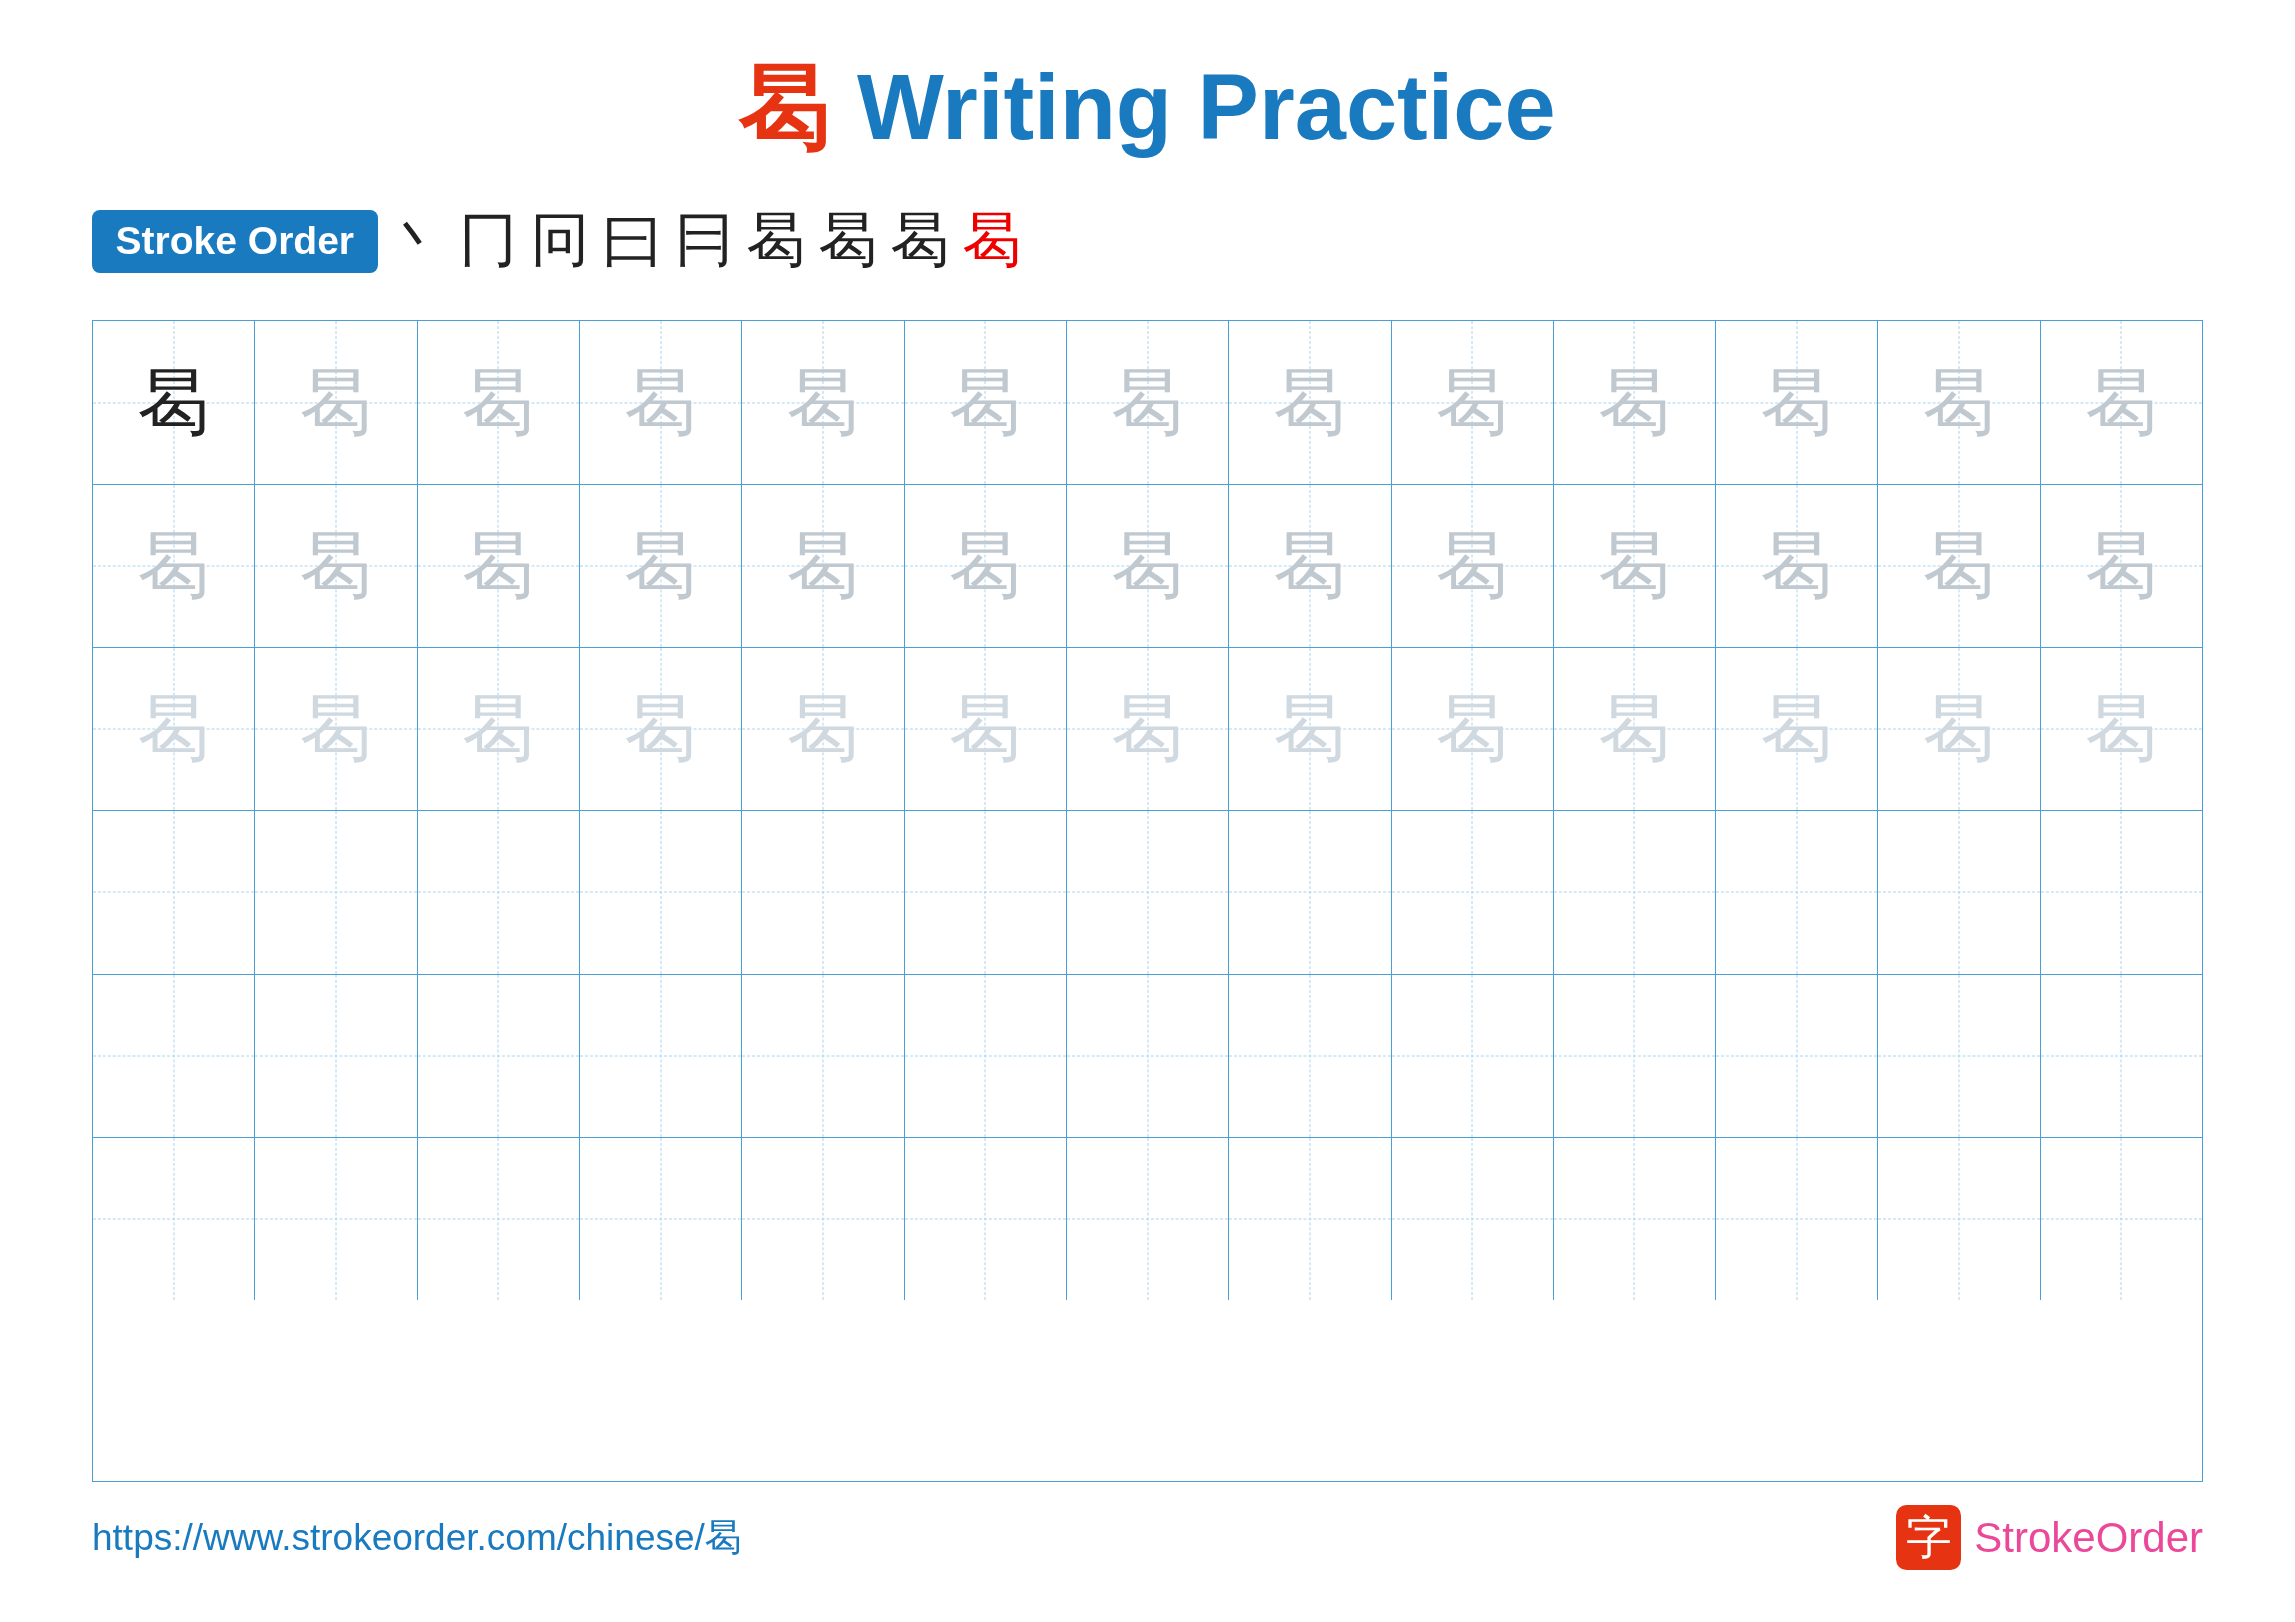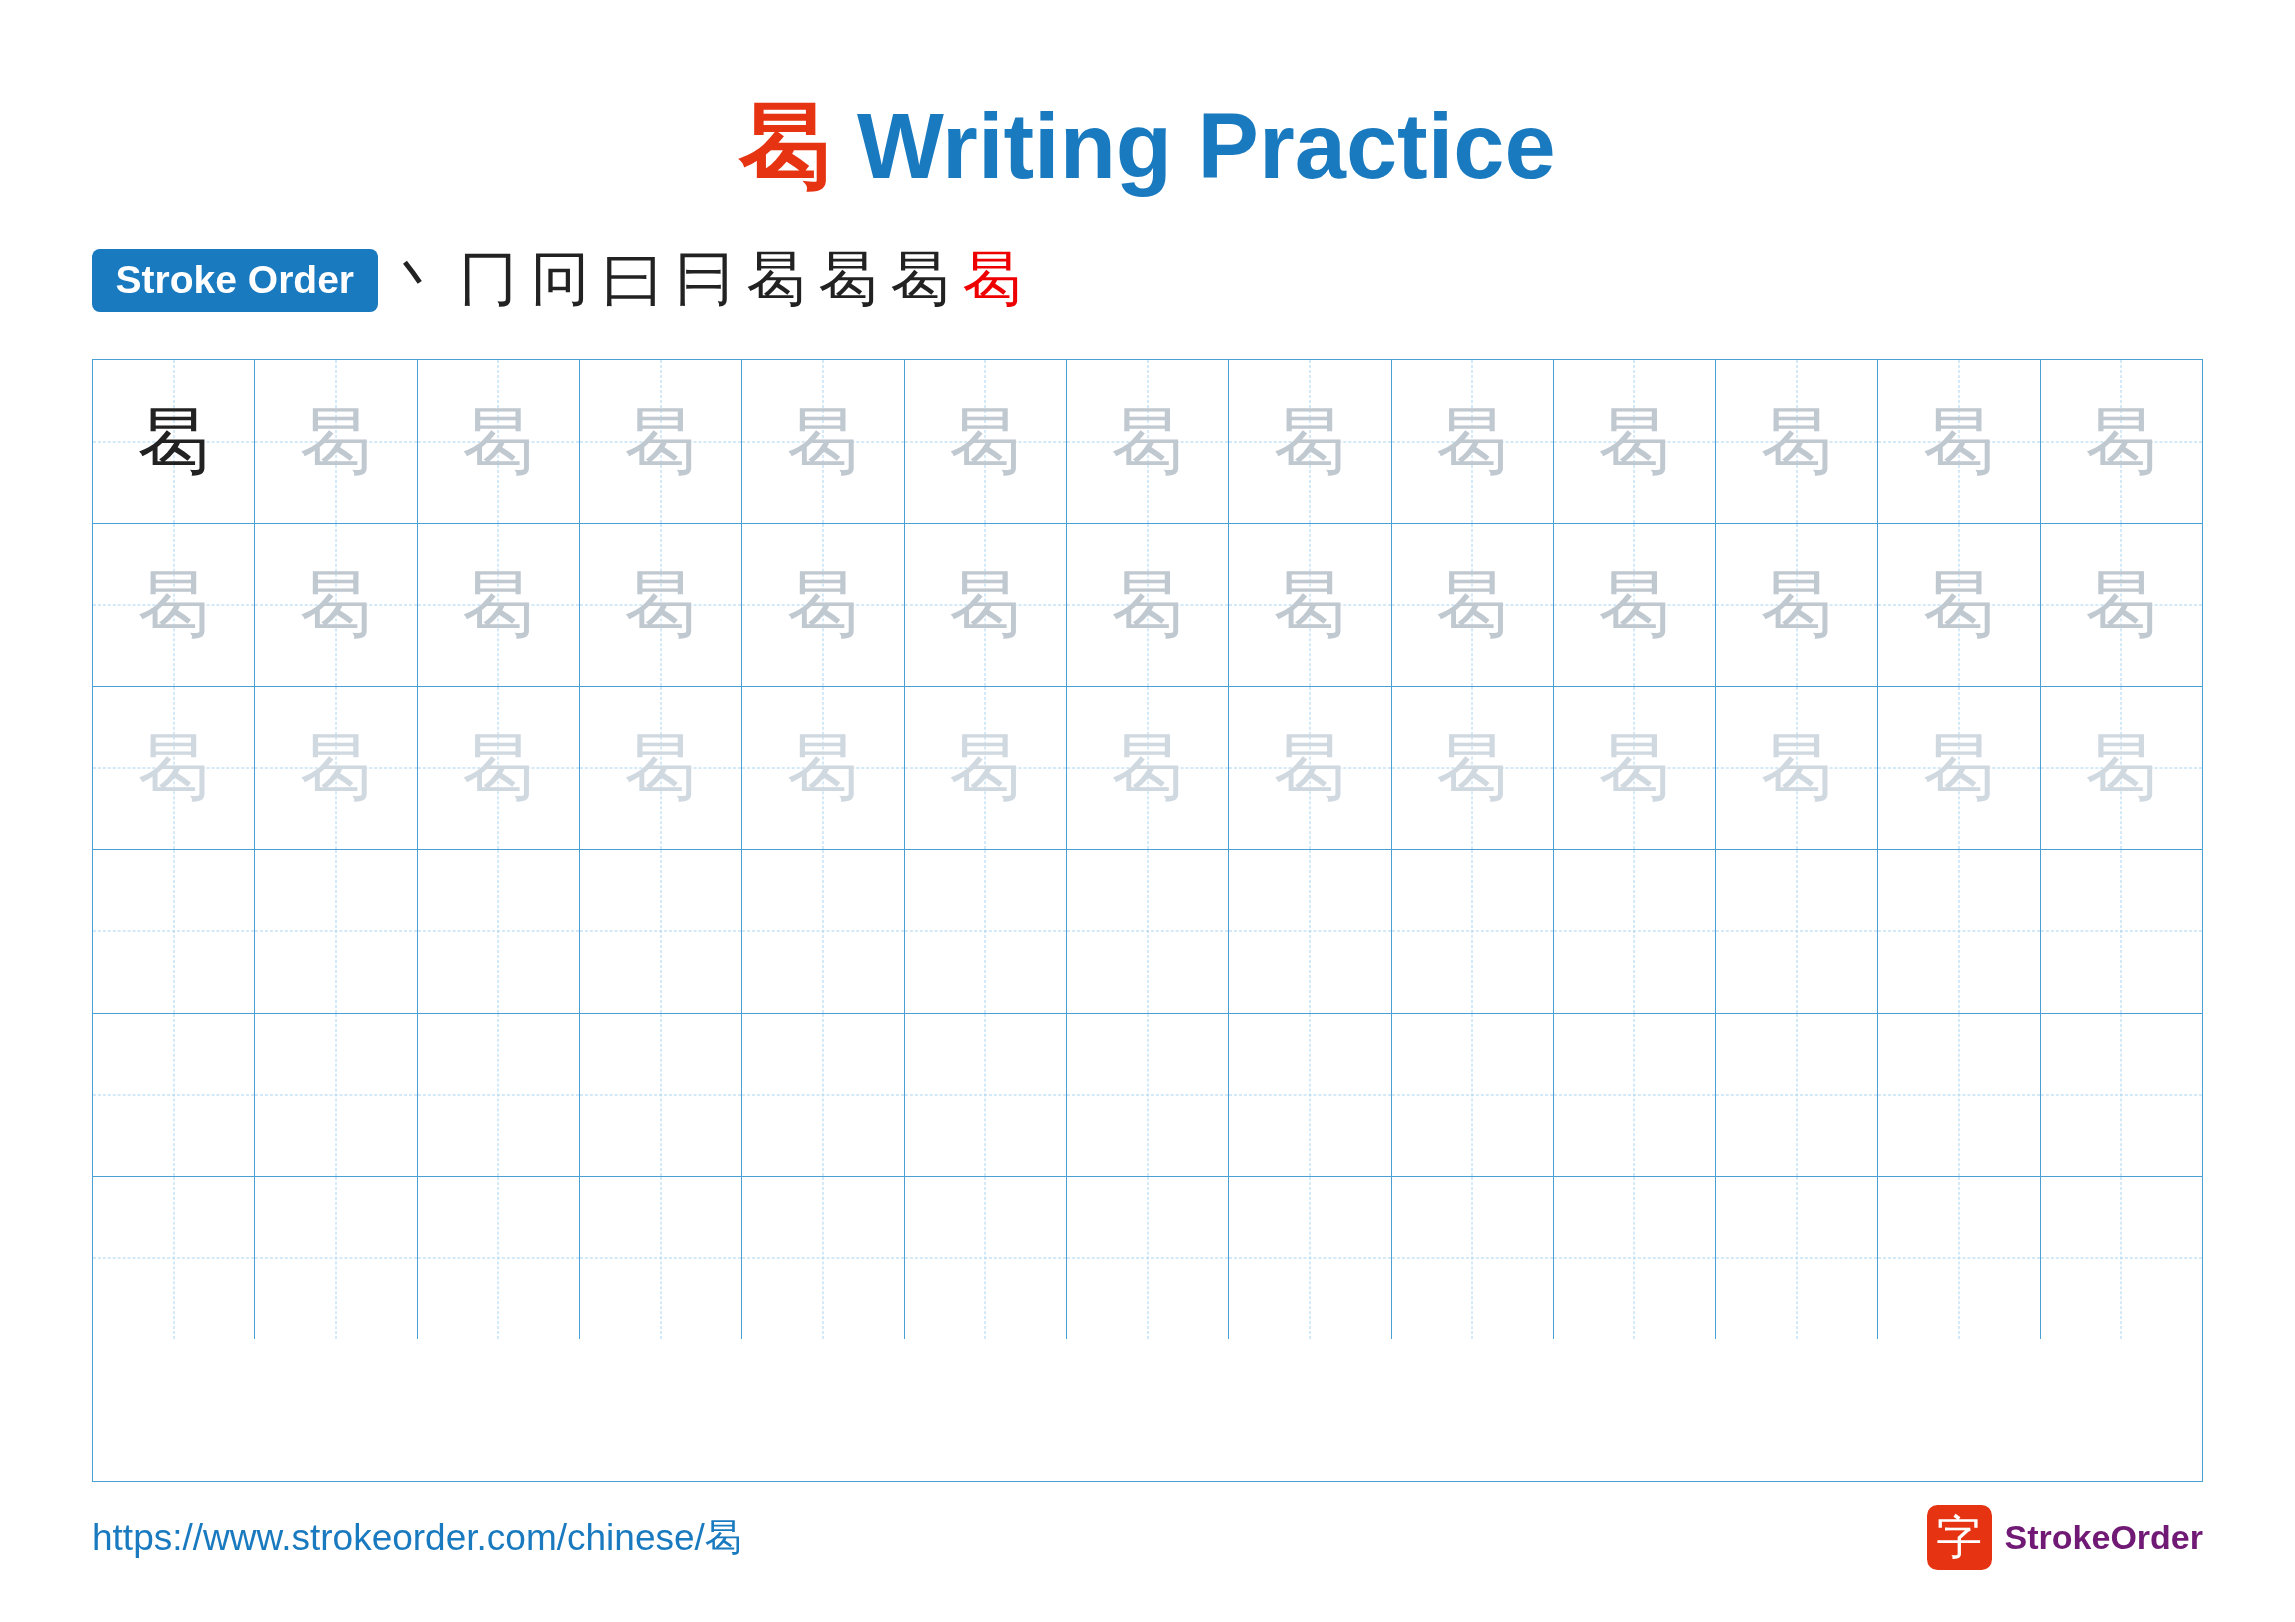--- a/index.html
+++ b/index.html
@@ -22,21 +22,20 @@
       padding: 52px 92px 52px 92px;
     }
 
     .title {
       font-size: 92px;
       font-weight: bold;
       color: #1a7abf;
       margin-bottom: 39px;
       text-align: center;
       line-height: 1.2;
-      margin-top: 39px;
     }
 
     .stroke-order-row {
       display: flex;
       align-items: center;
       gap: 9px;
       margin-bottom: 39px;
       align-self: flex-start;
       margin-left: 0;
     }
@@ -165,23 +164,23 @@
       border-radius: 10.5px;
       display: flex;
       align-items: center;
       justify-content: center;
       font-size: 46px;
       color: #fff;
       font-family: serif;
     }
 
     .footer-logo-text {
-      font-size: 34px;
-      font-weight: bold;
-      color: #701a75;
+      font-size: 42px;
+      font-weight: normal;
+      color: #ec4899;
     }
   </style>
 </head>
 <body>
 
 <div class="page">
 
   <h1 class="title">
     <span style="color:#e63312;">曷</span><span> Writing Practice</span>
   </h1>

